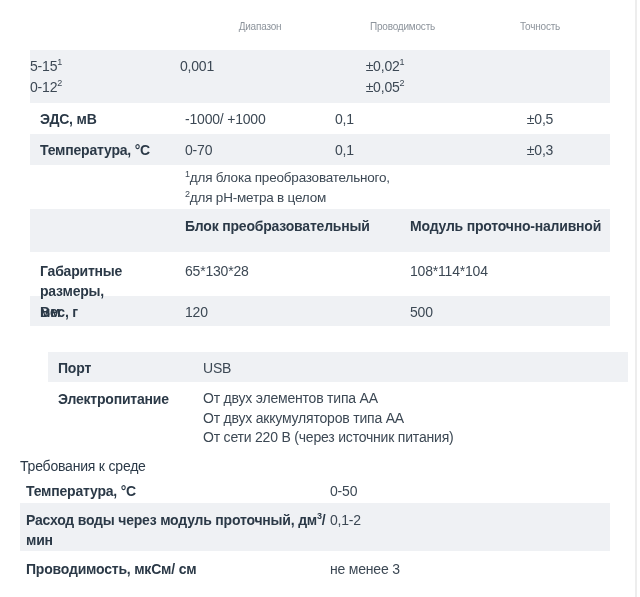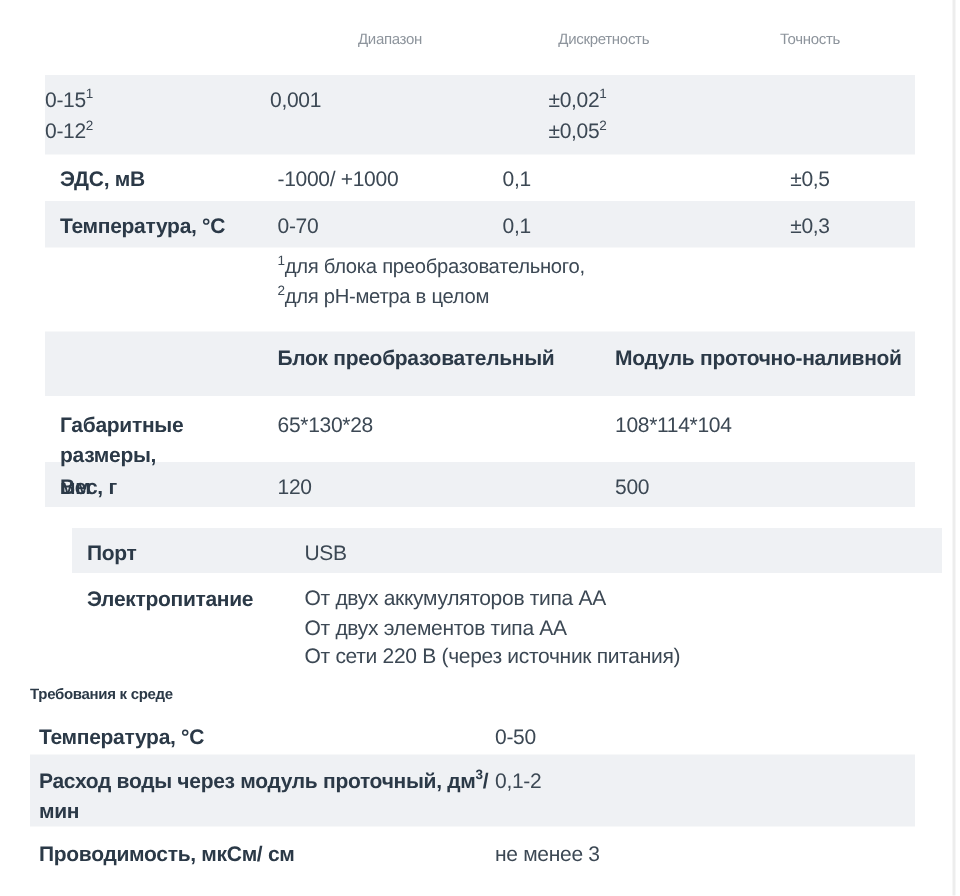--- a/index.html
+++ b/index.html
@@ -36,21 +36,21 @@
   .hw-size > div{padding-top:9px;}
   .hw-weight{height:30px;}
   
   .port-row{height:30px;}
   .power-row{height:70px;}
   .power-row > div{padding-top:7px;}
   .p-label{width:155px;padding-left:10px;}
   .p-val{flex:1;}
   .power-lines .pline{line-height:19.5px;}
   
-  .env-title{font-weight:bold;color:#2b3947;font-size:10px;}
+  .env-title{font-weight:normal;color:#2b3947;font-size:14px;}
   .env-row{display:flex;box-sizing:border-box;width:590px;}
   .env-row > div{padding-top:5px;box-sizing:border-box;}
   .e-label{width:310px;padding-left:6px;}
   .e-val{flex:1;}
   .env-temp{height:27px;}
   .env-flow{height:48px;}
   .env-flow > div{padding-top:7px;}
   .env-cond{height:32px;}
   .env-cond > div{padding-top:8px;}
   .block{display:block;}
@@ -58,28 +58,28 @@
 </style>
 </head>
 <body>
 
 <div>
   <div class="page-edge"></div>
 
   <div class="abs row" style="top:15px;left:30px;">
     <div class="c-label"></div>
     <div class="c-range hdr">Диапазон</div>
-    <div class="c-res hdr">Дискретность</div>
+    <div class="c-res hdr">Проводимость</div>
     <div class="c-acc hdr">Точность</div>
   </div>
 
   <div class="abs" style="top:50px;left:30px;">
     <div class="row shade ph-row">
       <div class="c-range val">
-        <div><span>0-15</span><sup>1</sup></div>
+        <div><span>5-15</span><sup>1</sup></div>
         <div><span>0-12</span><sup>2</sup></div>
       </div>
       <div class="c-res val">0,001</div>
       <div class="c-acc val">
         <div><span>±0,02</span><sup>1</sup></div>
         <div><span>±0,05</span><sup>2</sup></div>
       </div>
     </div>
     <div class="row emf-row">
       <div class="c-label lbl">ЭДС, мВ</div>
@@ -93,21 +93,21 @@
       <div class="c-res val">0,1</div>
       <div class="c-acc val">±0,3</div>
     </div>
   </div>
 
   <div class="abs footnotes" style="top:168px;left:185px;">
     <div><sup>1</sup><span>для блока преобразовательного,</span></div>
     <div><sup>2</sup><span>для pH-метра в целом</span></div>
   </div>
 
-  <div class="abs" style="top:221px;left:30px;">
+  <div class="abs" style="top:209px;left:30px;">
     <div class="row shade hw-header">
       <div class="d-label"></div>
       <div class="d-col1 lbl">Блок преобразовательный</div>
       <div class="d-col2 lbl">Модуль проточно-наливной</div>
     </div>
     <div class="row hw-size">
       <div class="d-label lbl">
         <span>Габаритные размеры,</span>
         <span class="block">мм</span>
       </div>
@@ -122,22 +122,22 @@
   </div>
 
   <div class="abs" style="top:352px;left:48px;">
     <div class="row shade port-row">
       <div class="p-label lbl">Порт</div>
       <div class="p-val val">USB</div>
     </div>
     <div class="row power-row">
       <div class="p-label lbl">Электропитание</div>
       <div class="p-val val power-lines">
+        <div class="pline">От двух элементов типа АА</div>
         <div class="pline">От двух аккумуляторов типа АА</div>
-        <div class="pline">От двух элементов типа АА</div>
         <div class="pline">От сети 220 В (через источник питания)</div>
       </div>
     </div>
   </div>
 
   <div class="abs env-title" style="top:458px;left:20px;">Требования к среде</div>
 
   <div class="abs" style="top:476px;left:20px;">
     <div class="env-row env-temp">
       <div class="e-label lbl">Температура, °С</div>

